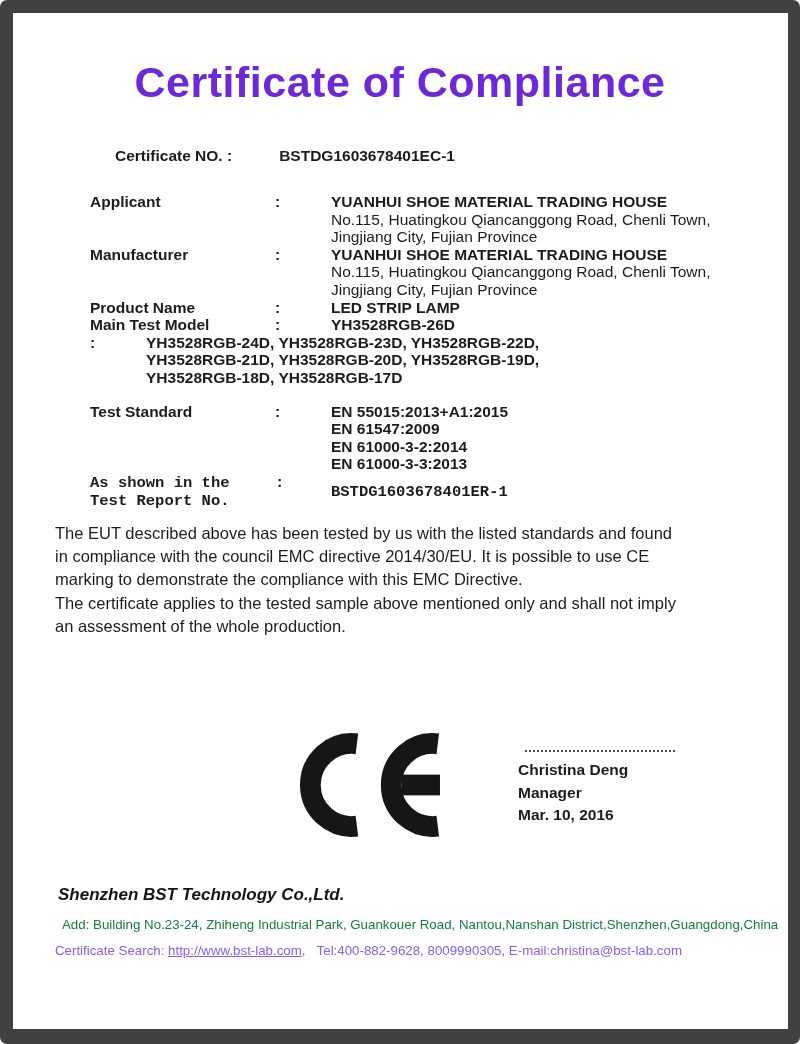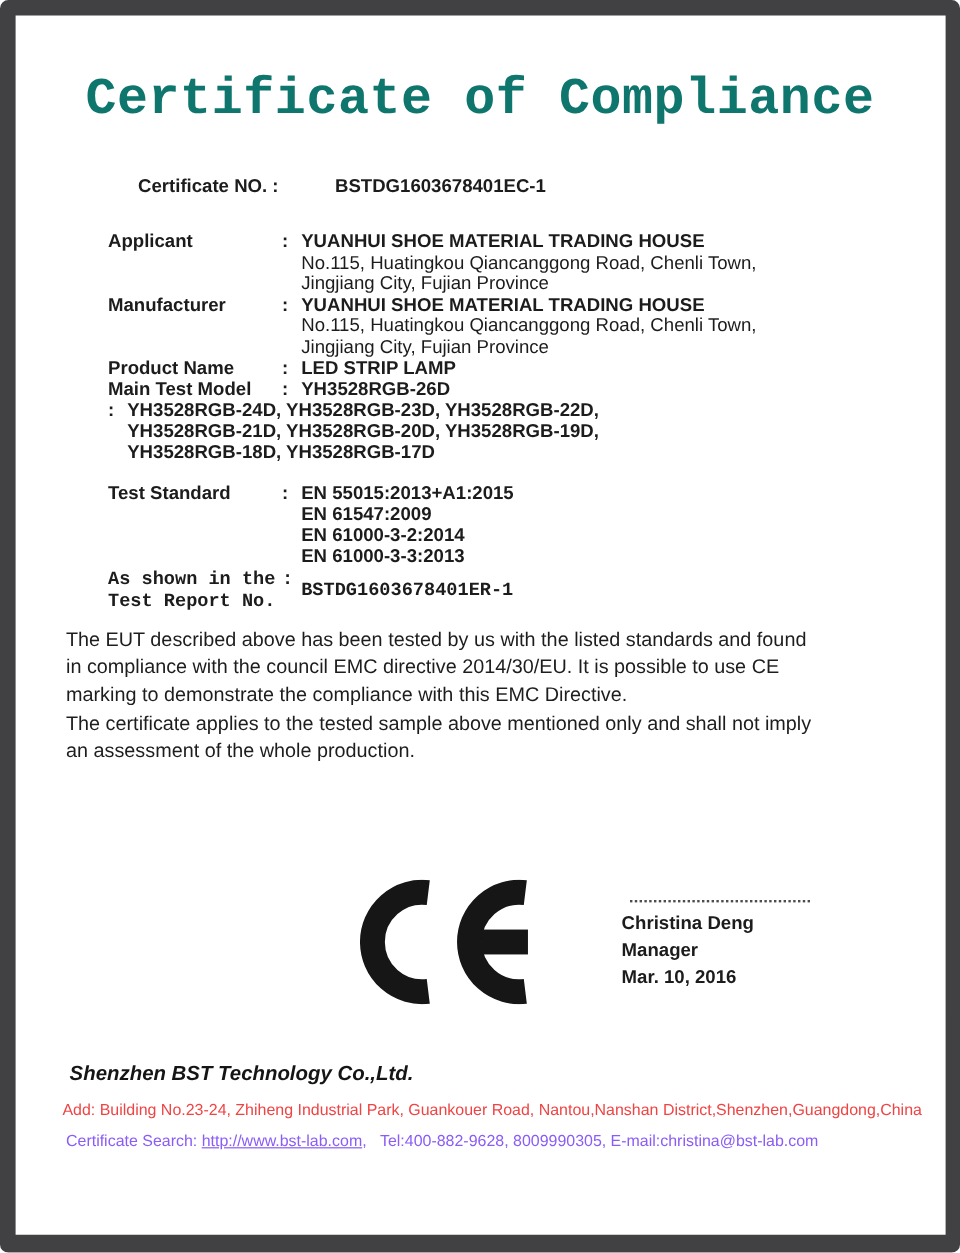--- a/index.html
+++ b/index.html
@@ -7,33 +7,33 @@
     position:relative; width:800px; height:1044px; background:#ffffff;
     font-family:"Liberation Sans", sans-serif; color:#1c1c1c; overflow:hidden;
   }
   .frame {
     position:absolute; inset:0; box-sizing:border-box;
     border:13px solid #414144; border-right-width:12px; border-bottom-width:15px;
     border-radius:7px; pointer-events:none; z-index:50;
   }
   .title {
     position:absolute; top:58px; left:0; width:100%; text-align:center;
-    font-family:Liberation Mono, monospace; font-weight:bold; font-size:43px;
-    color:#0f766e; letter-spacing:0.5px;
+    font-family:Liberation Sans, sans-serif; font-weight:bold; font-size:43px;
+    color:#6d28d9; letter-spacing:0.5px;
   }
   .certno {
     position:absolute; top:147px; left:115px; display:flex;
     font-size:15.5px; font-weight:bold;gap:28px;
   }
   .certno .val { margin-left:19px; }
   .fields {
     position:absolute; top:193px; left:90px; right:50px;
     font-size:15.5px; line-height:17.6px;
   }
-  .frow { display:flex; align-items:stretch; }
+  .frow { display:flex; align-items:stretch;gap:40px; }
   .fl { width:145px; flex:none; font-weight:bold; }
   .fc { width:16px; flex:none; font-weight:bold; }
   .fv { flex:1; font-weight:bold; }
   .fv .normal { font-weight:normal; }
   .mt-std { margin-top:16px; }
   .mt-rep { margin-top:2px;font-family:Liberation Mono, monospace; }
   .rep-val { padding-top:9px; }
   .bodytext {
     position:absolute; top:522px; left:55px; width:700px;
     font-size:16.5px; line-height:23.2px; color:#1d1d1d;
@@ -46,22 +46,22 @@
     font-size:15.5px; font-weight:bold; line-height:22.5px;
   }
   .sigline {
     width:150px; margin:0 auto 7px auto; border-top:2px dotted #4c4c4c; height:0;
   }
   .f-company {
     position:absolute; left:58px; top:885px;
     font-size:17px; font-weight:bold; color:#151515;font-style:italic;
   }
   .f-address {
-    position:absolute; left:52px; top:917px;
-    font-size:13.3px; white-space:nowrap; color:#ef4444;
+    position:absolute; left:62px; top:917px;
+    font-size:13.3px; white-space:nowrap; color:#15803d;
   }
   .f-search {
     position:absolute; left:55px; top:943px;
     font-size:13.3px; white-space:nowrap; color:#8b5cf6;
   }
   .f-search .url { text-decoration:underline; }
 </style>
 </head>
 <body>
 

